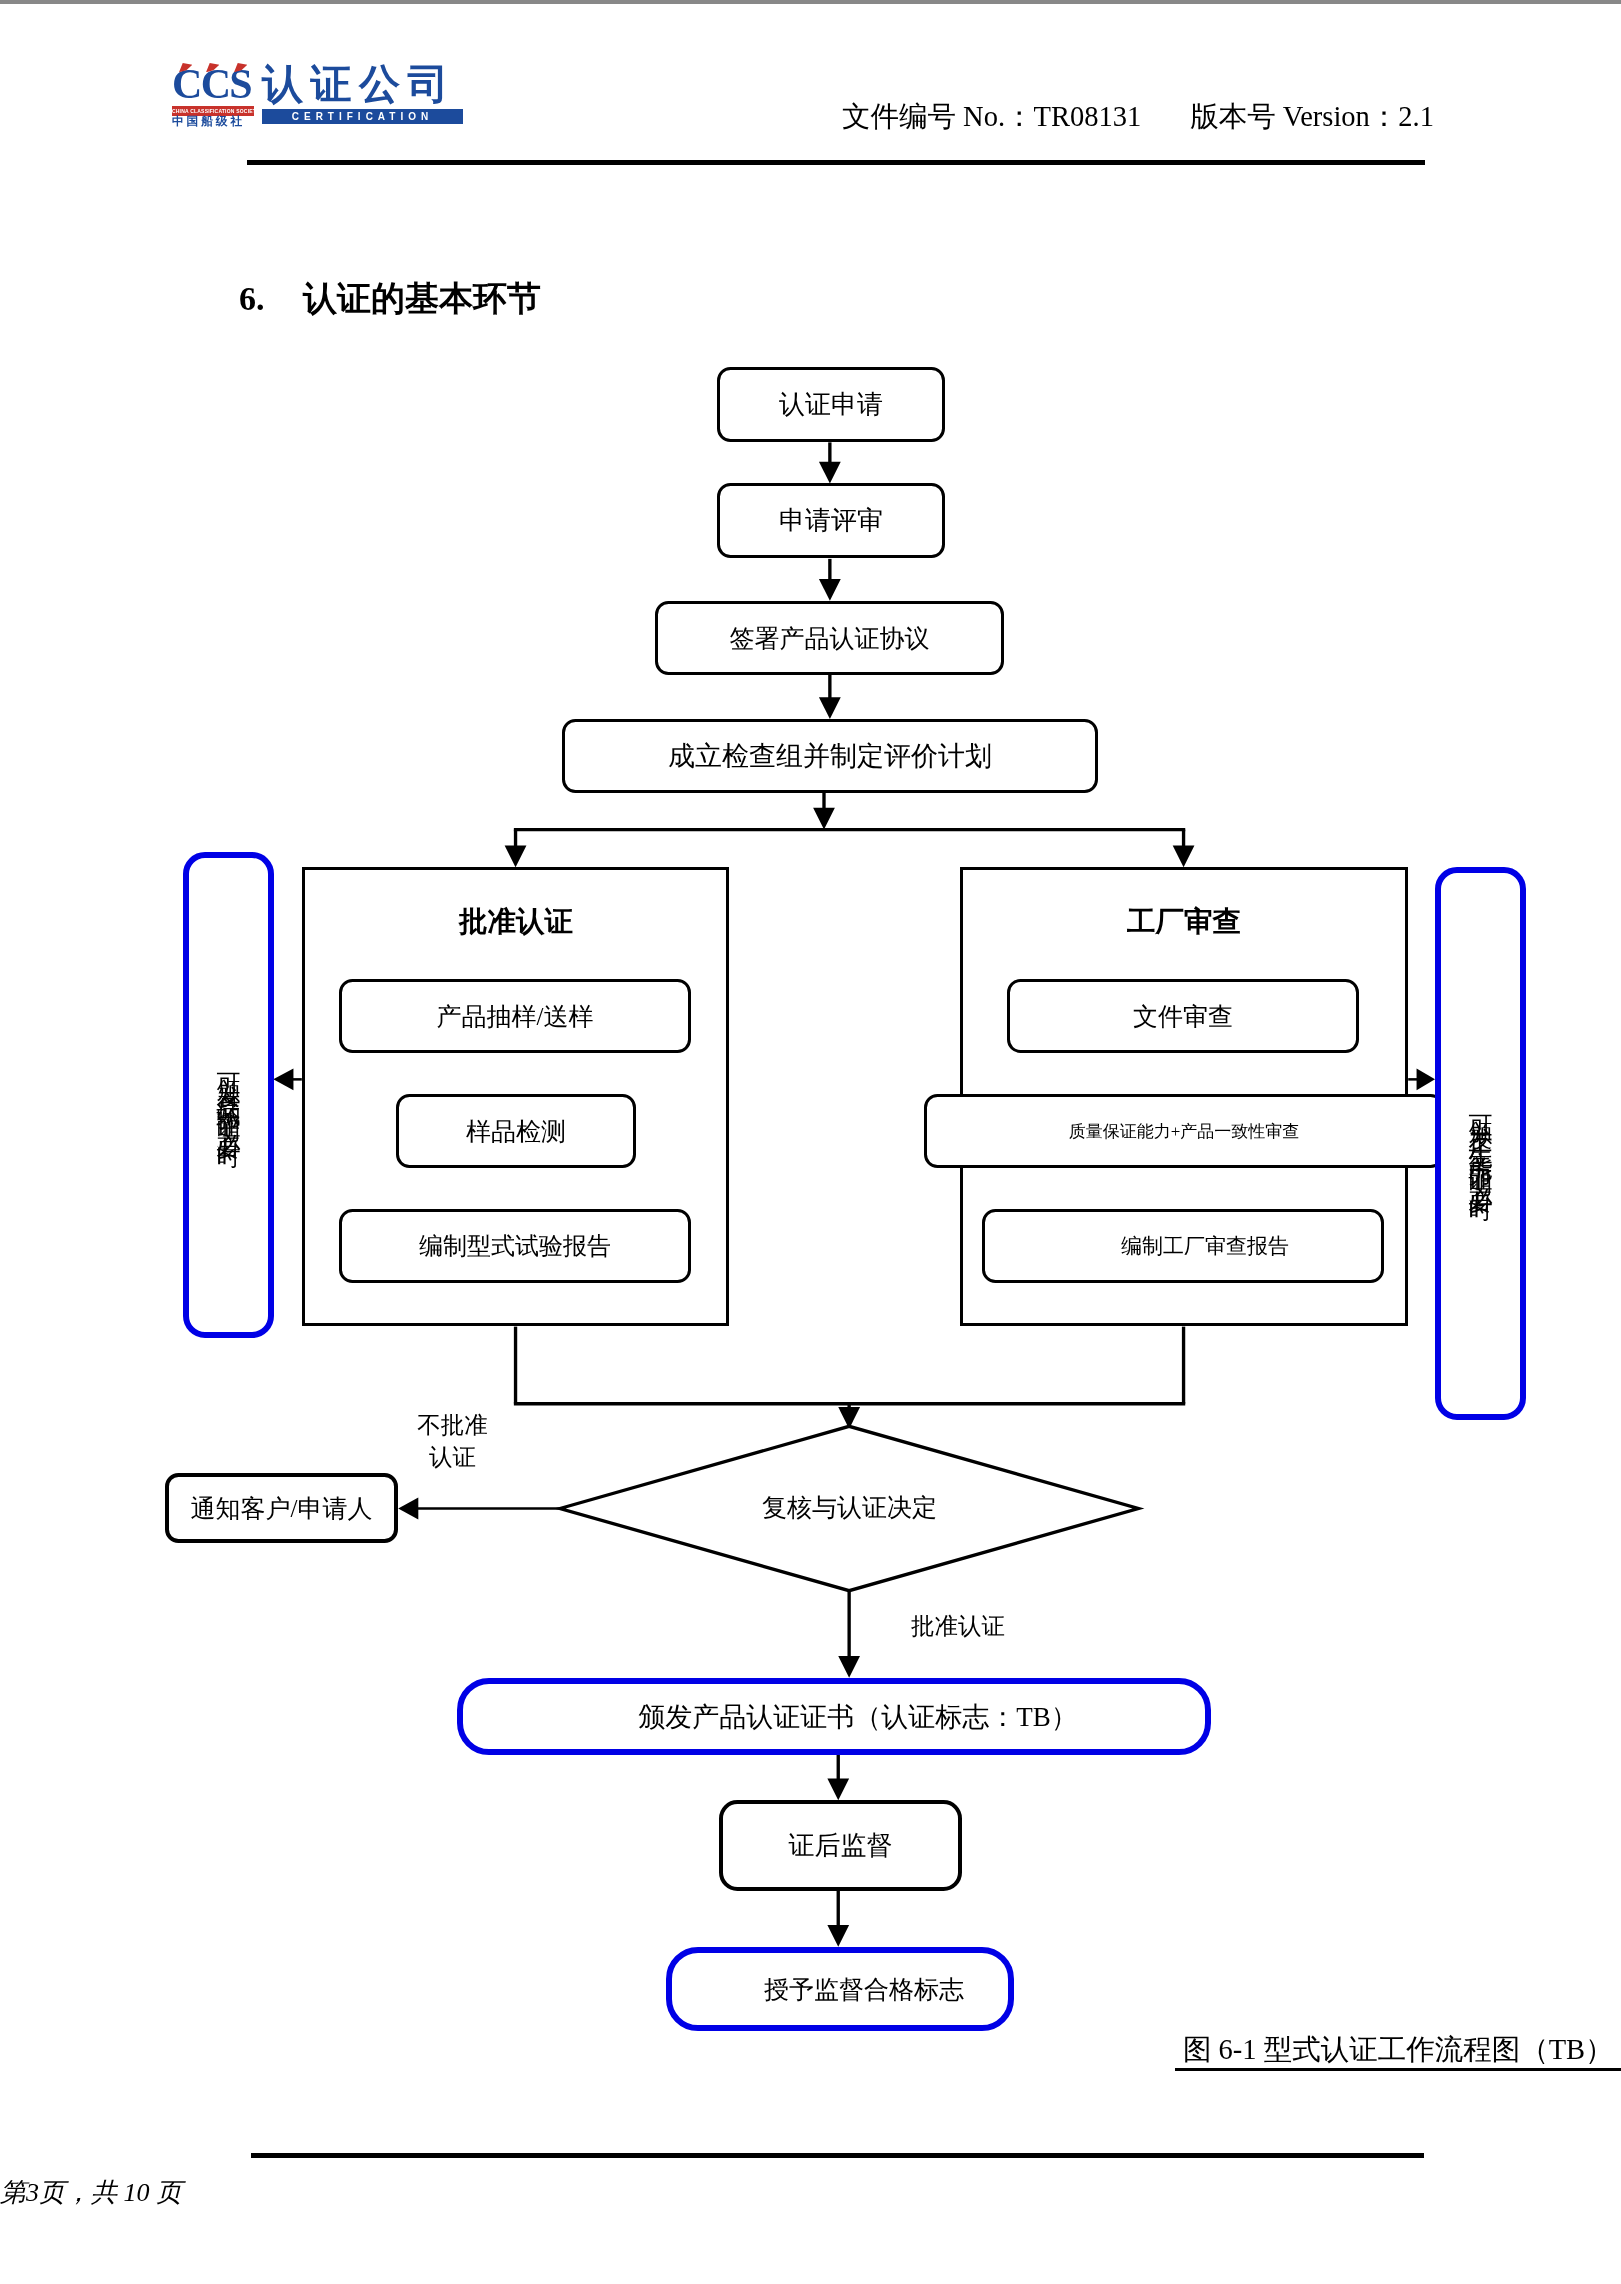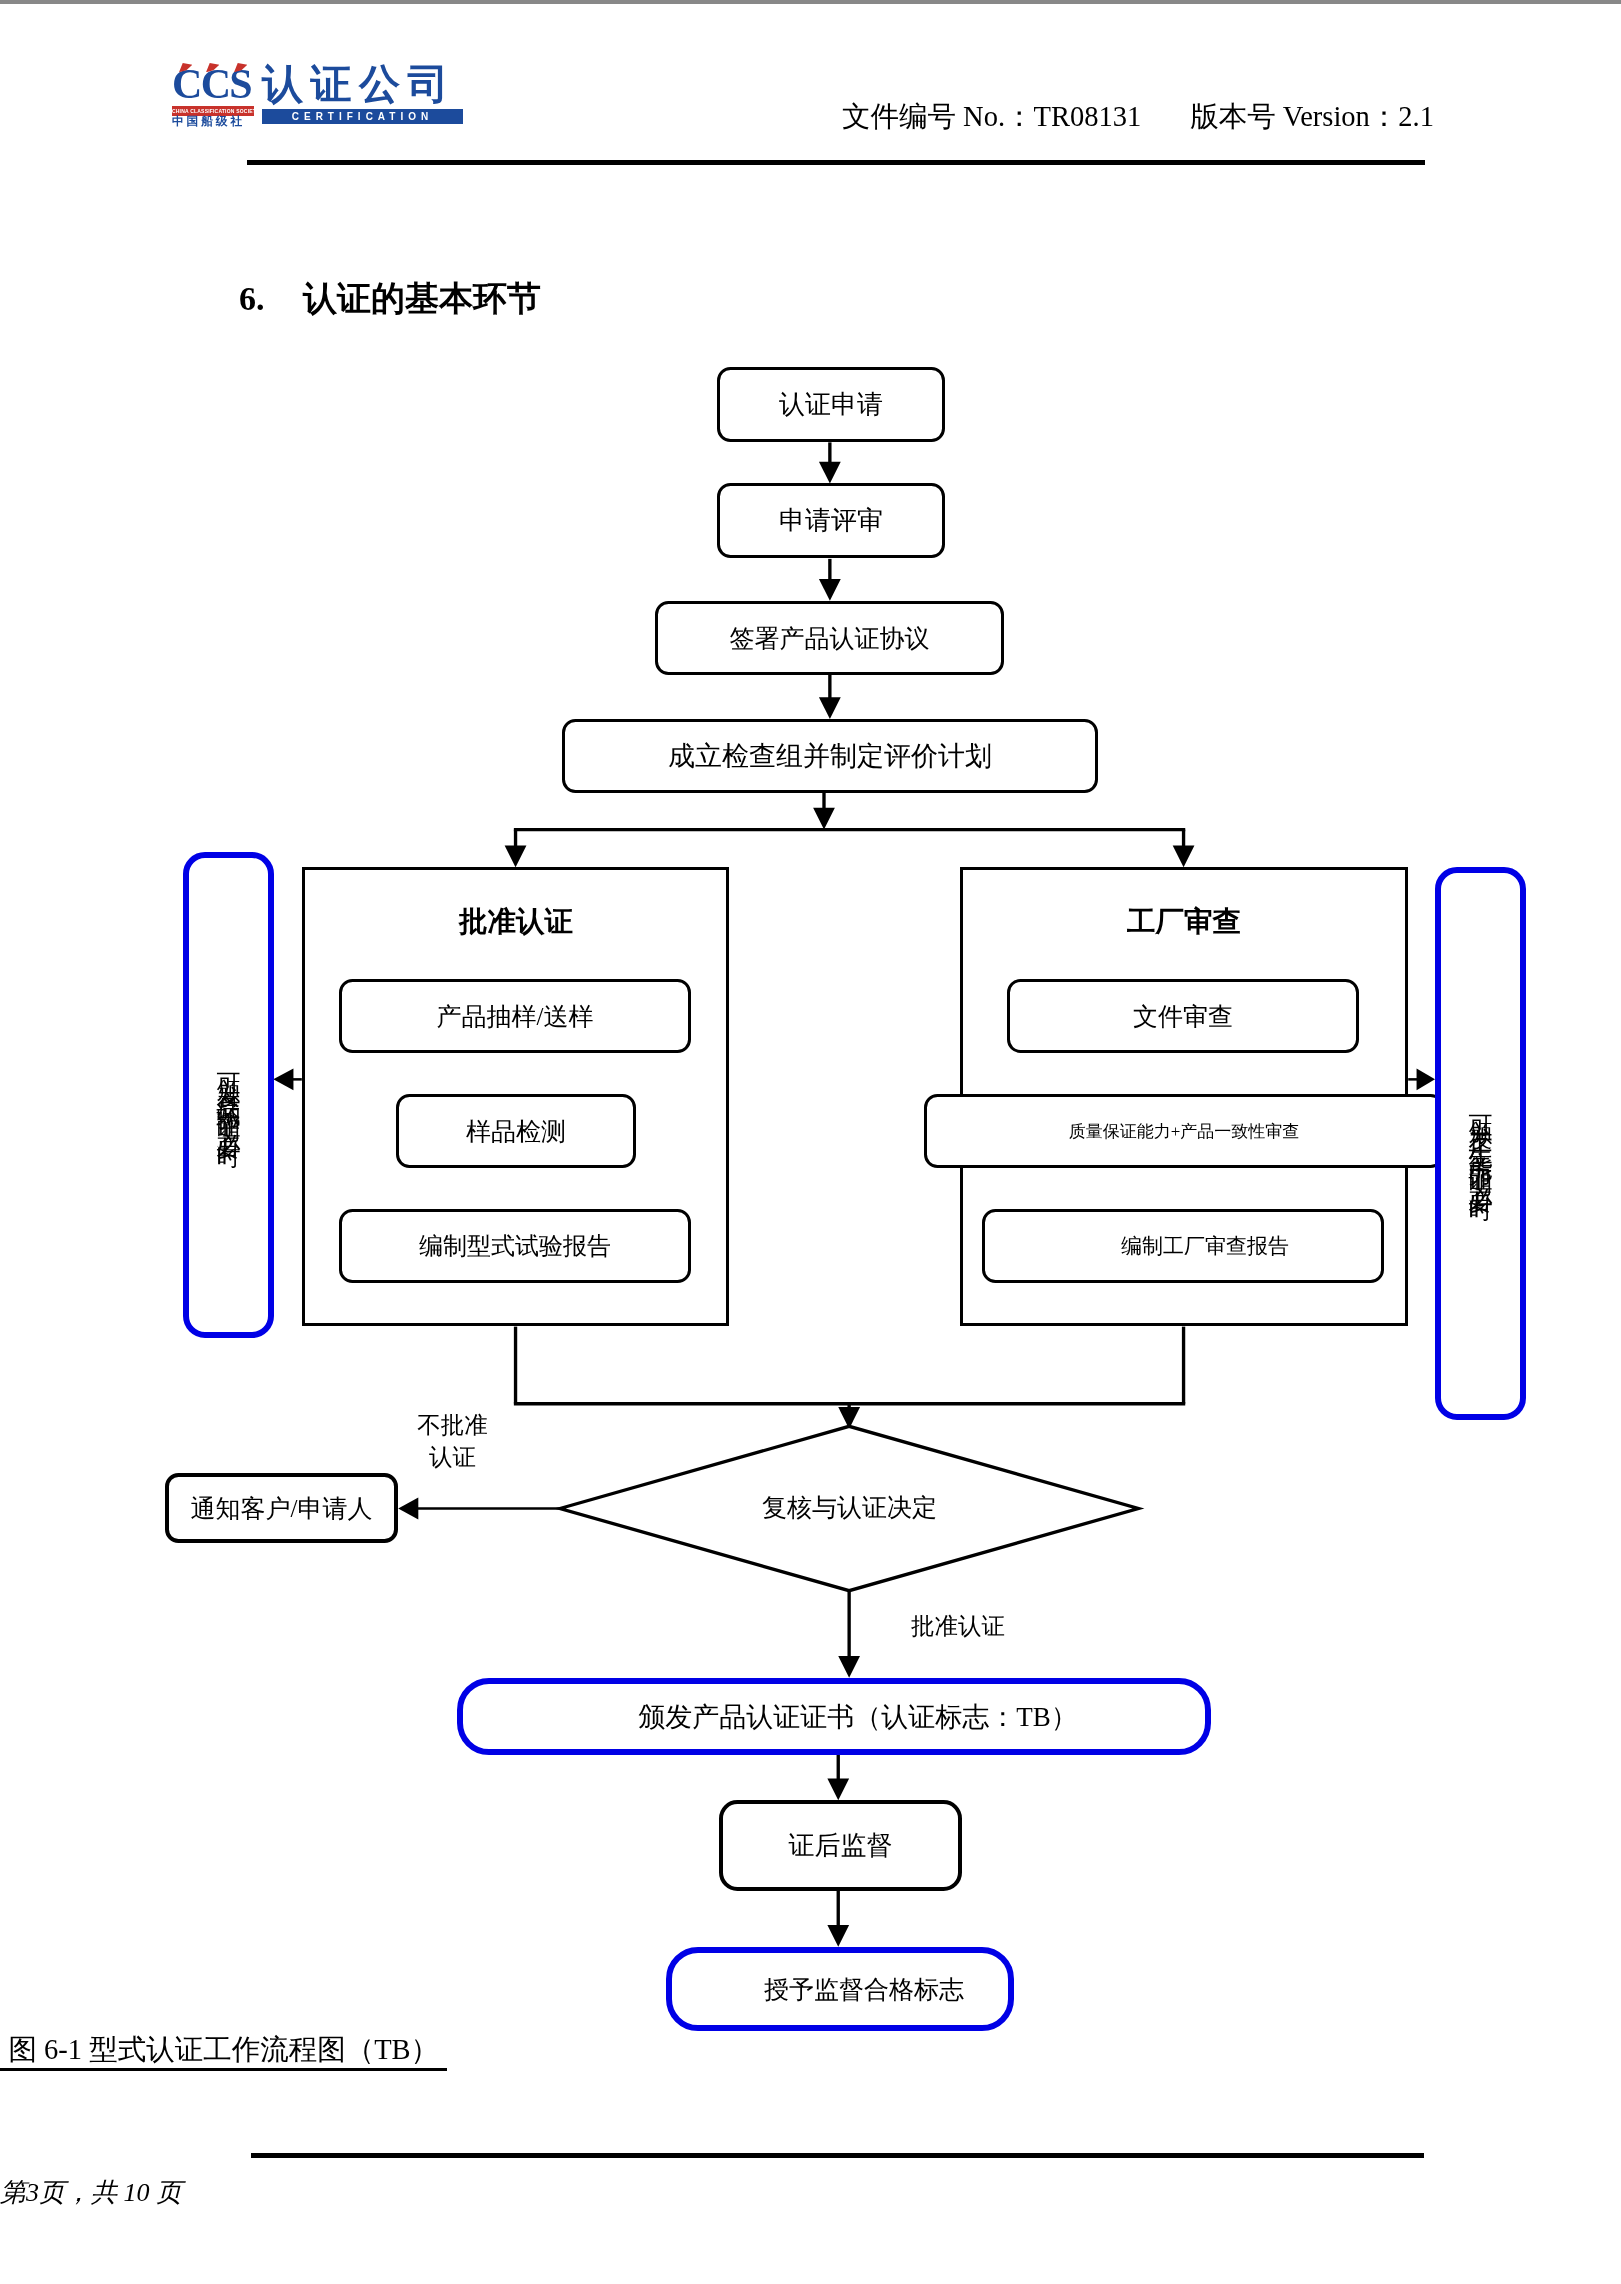--- a/index.html
+++ b/index.html
@@ -97,21 +97,21 @@
   .flow-label{
     position:absolute;z-index:5;font-size:23.5px;text-align:center;
     line-height:32px;white-space:nowrap;
   }
   .decision-text{
     position:absolute;z-index:5;font-size:25px;text-align:center;
     white-space:nowrap;
   }
   
   .caption{
-    left:0;top:2027px;width:1622px;height:44px;text-align:left;
+    left:0;top:2027px;width:1622px;height:44px;text-align:right;
     font-size:28.5px;z-index:3;
   }
   .caption span{border-bottom:3.4px solid var(--ink);padding:0 8.4px 3.4px 8.4px;}
   .footer-text{
     left:0;top:2169px;width:1622px;height:39px;text-align:left;
     font-size:26px;line-height:39px;z-index:3;font-style:italic;
   }
 </style>
 </head>
 <body>

